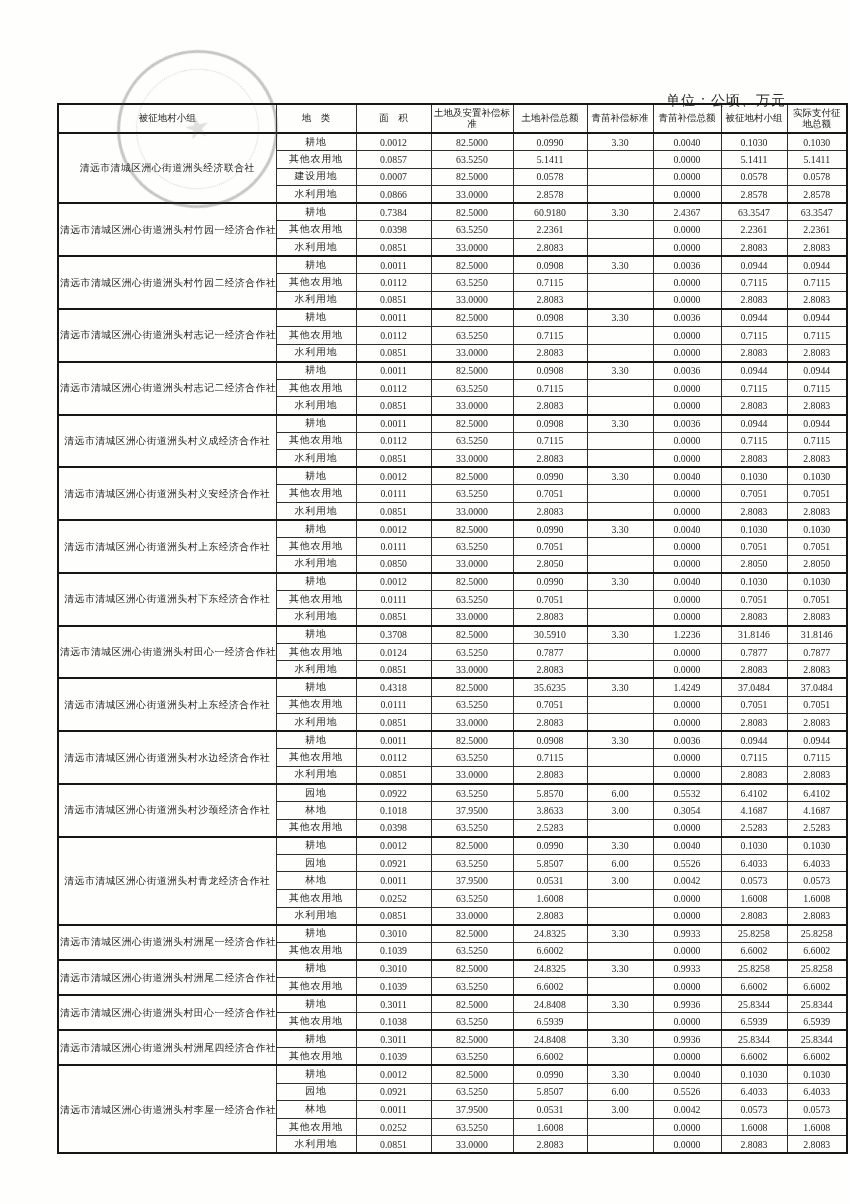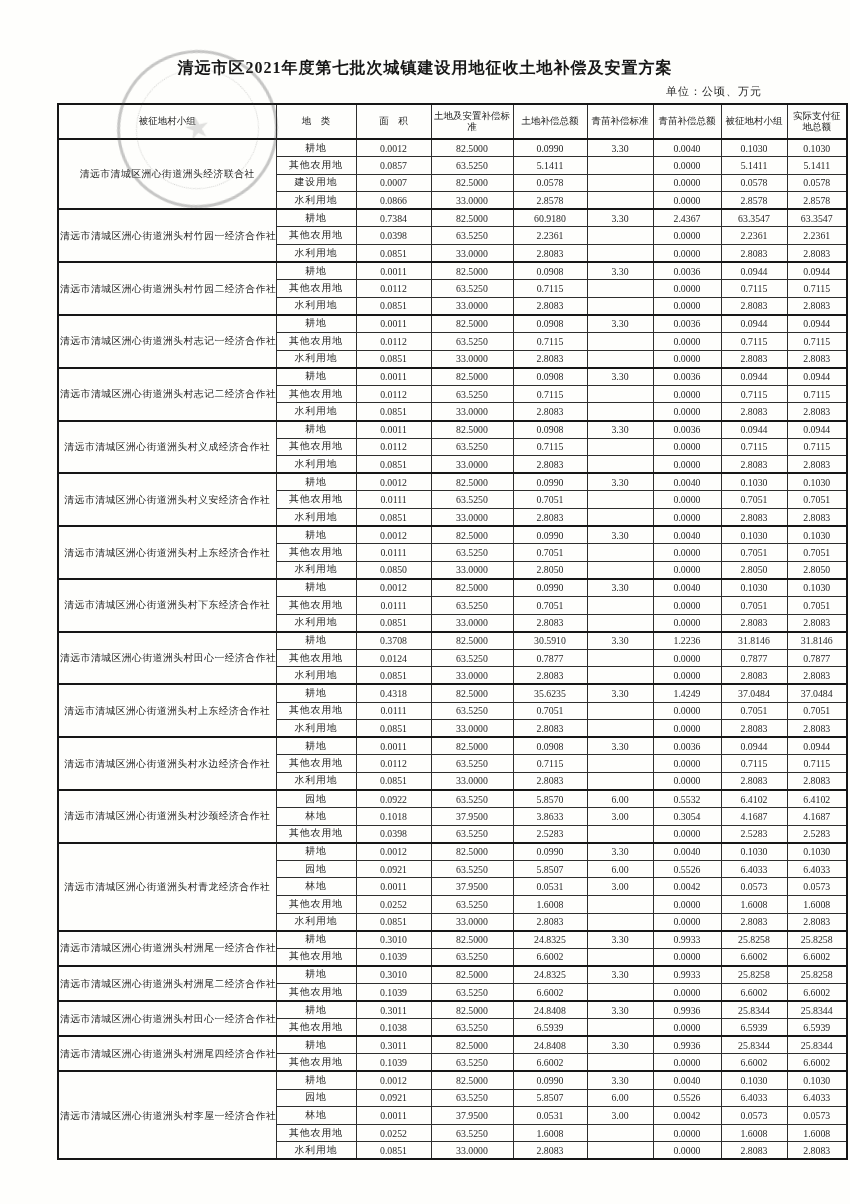--- a/index.html
+++ b/index.html
@@ -9,34 +9,34 @@
     font-family:"Liberation Serif","DejaVu Serif",serif;
     color:#1b1b1b;
     -webkit-font-smoothing:antialiased;
   }
   .doc-title{
     position:absolute;top:58px;left:0;width:100%;
     text-align:center;font-size:16px;font-weight:bold;
     letter-spacing:1px;margin:0;color:#161616;
   }
   .unit-note{
-    position:absolute;top:84px;left:666px;
-    font-size:11px;color:#2a2a2a;letter-spacing:1px;
+    position:absolute;top:92px;left:666px;
+    font-size:14px;color:#2a2a2a;letter-spacing:1px;
   }
   table.comp{
     position:absolute;top:103px;left:57px;width:789px;
     border-collapse:collapse;table-layout:fixed;
     border:2px solid #161616;
   }
   table.comp th, table.comp td{
     border:1px solid #2e2e2e;
     text-align:center;vertical-align:middle;
     padding:0 1px;overflow:hidden;white-space:nowrap;
   }
-  table.comp thead tr{height:35px;}
+  table.comp thead tr{height:29px;}
   table.comp th{
     font-size:9.5px;font-weight:normal;color:#222;
     white-space:normal;line-height:1.15;
   }
   table.comp tbody{border-top:2px solid #161616;}
   table.comp tbody tr{height:17.6px;}
   table.comp td{font-size:9.8px;color:#1f1f1f;}
   td.village{
     font-size:10.3px;letter-spacing:0.5px;color:#1a1a1a;
     white-space:normal;line-height:1.2;padding:0 3px;
@@ -58,21 +58,20 @@
     content:"★";position:absolute;left:0;right:0;top:50%;
     transform:translateY(-54%);text-align:center;
     font-size:30px;color:rgba(90,90,90,0.18);
   }
 </style>
 </head>
 <body>
 
 <div class="page">
   <div class="stamp"></div>
-  <h1 class="doc-title">清远市区2021年度第七批次城镇建设用地征收土地补偿及安置方案</h1>
   <div class="unit-note">单位：公顷、万元</div>
   <table class="comp">
     <colgroup id="cols">
         <col style="width: 218px;">
         <col style="width: 80px;">
         <col style="width: 75px;">
         <col style="width: 82px;">
         <col style="width: 74px;">
         <col style="width: 66px;">
         <col style="width: 68px;">

